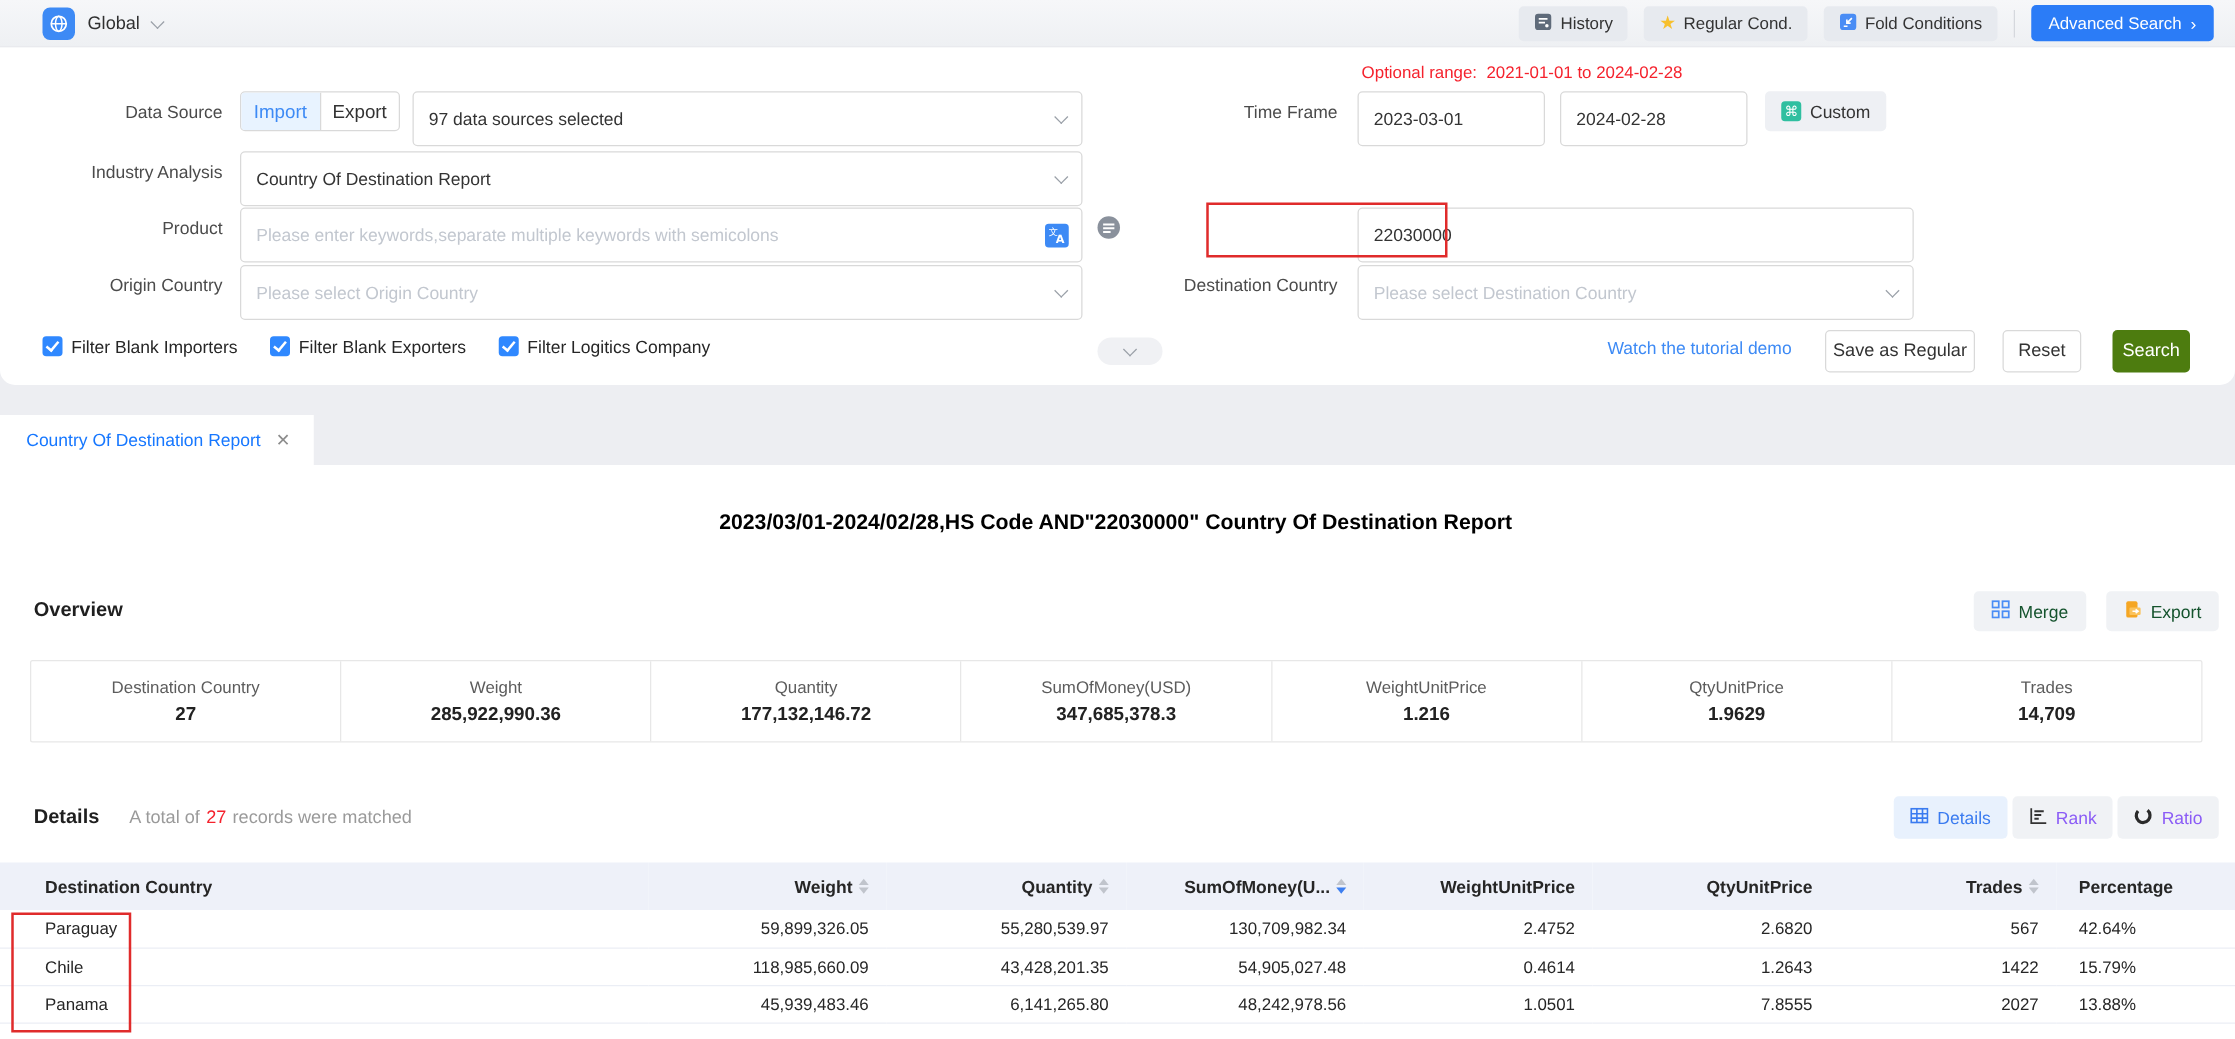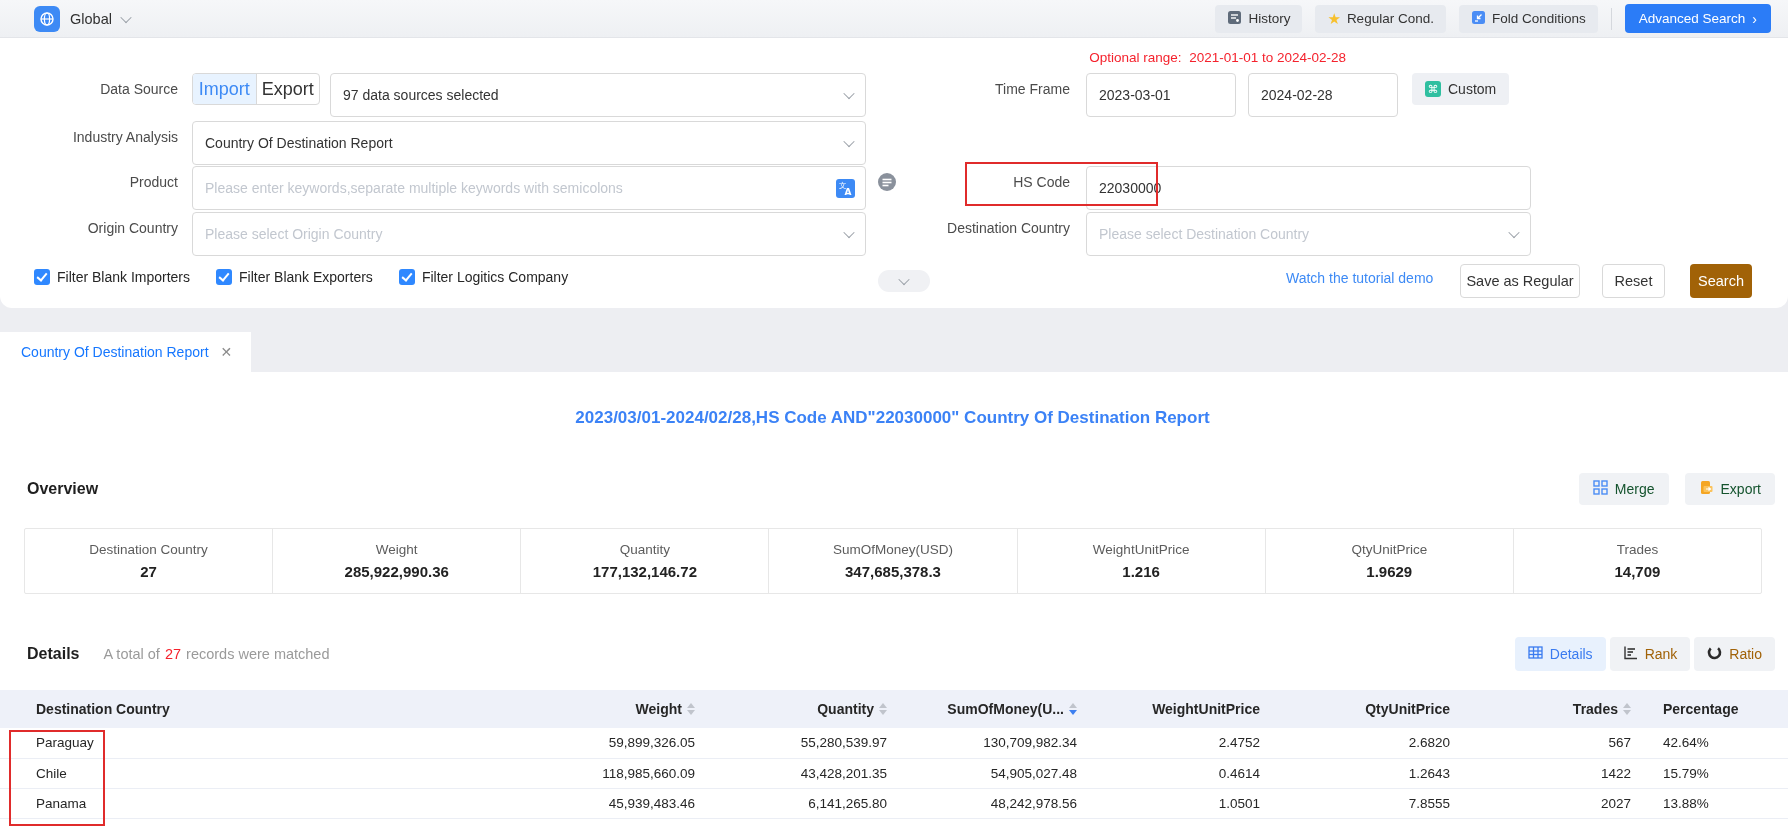--- a/index.html
+++ b/index.html
@@ -22,62 +22,62 @@
   .grayband { position:absolute; top:38px; left:0; right:0; height:334px; background:#edeef2; }
   .filter-panel { position:absolute; top:38px; left:0; right:0; height:270px; background:#fff; border-radius:0 0 12px 12px; }
   .optional-range { position:absolute; top:12px; right:442px; font-size:13.5px; color:#f5222d; white-space:nowrap; }
   .frow { position:absolute; left:0; right:0; height:34px; }
   .lbl { position:absolute; width:178px; left:0; top:0; height:32px; line-height:32px; text-align:right; font-size:14px; color:#4b4b4b; }
   .lbl-r { position:absolute; width:250px; left:820px; top:0; height:32px; line-height:32px; text-align:right; font-size:14px; color:#4b4b4b; }
   .field { position:absolute; top:0; height:44px; border:1px solid #d9d9d9; border-radius:4px; background:#fff; display:flex; align-items:center; padding:0 12px; font-size:14px; color:#333; }
   .field .ph { color:#c2c7cf; }
   .field .chev { position:absolute; right:12px; }
   .seg { position:absolute; left:192px; top:0; width:128px; height:32px; border:1px solid #d9d9d9; border-radius:4px; display:flex; overflow:hidden; background:#fff; }
-  .seg-item { flex:1; display:flex; align-items:center; justify-content:center; font-size:18px; color:#333; cursor:pointer;text-align:right; }
+  .seg-item { flex:1; display:flex; align-items:center; justify-content:center; font-size:15px; color:#333; cursor:pointer;text-align:right; }
   .seg-item.active { background:#e8f3ff; color:#3d8af5; }
   .seg-item + .seg-item { border-left:1px solid #d9d9d9; }
   input.raw { border:none; outline:none; flex:1; font-size:14px; color:#333; font-family:inherit; background:transparent; }
   input.raw::placeholder { color:#c2c7cf; }
   .cal-icon { width:13px; height:13px; border:1.4px solid #b9bec6; border-top-width:3.5px; border-radius:2px; display:inline-block; }
   .btn-custom { position:absolute; left:1412px; top:0; height:32px; padding:0 13px; border-radius:4px; background:#eef0f4; display:flex; align-items:center; gap:7px; font-size:14px; color:#333; cursor:pointer; }
   .custom-ic { width:16px; height:16px; border-radius:3px; background:#2fbfa0; color:#fff; font-size:11px; display:flex; align-items:center; justify-content:center; }
   .icon-translate { position:absolute; right:10px; width:19px; height:19px; border-radius:3px; background:#3d8af5; }
   .icon-circle-lines { position:absolute; left:876px; top:5px; width:22px; height:22px; }
   .cb-group { position:absolute; left:34px; top:5px; display:flex; gap:26px; align-items:center; }
   .cb-item { display:flex; align-items:center; gap:7px; cursor:pointer; }
   .cb-box { width:16px; height:16px; border-radius:3px; background:#2f88ff; position:relative; }
   .cb-box::after { content:""; position:absolute; left:5px; top:2px; width:4px; height:8px; border-right:2px solid #fff; border-bottom:2px solid #fff; transform:rotate(40deg); }
   .cb-label { font-size:14px; color:#262626; }
   .collapse-pill { position:absolute; left:878px; top:6px; width:52px; height:22px; border-radius:11px; background:#f0f1f4; display:flex; align-items:center; justify-content:center; cursor:pointer; }
   .link-blue { position:absolute; left:1286px; top:6px; font-size:14px; color:#3d8af5; cursor:pointer; }
   .btn-outline { position:absolute; top:0; height:34px; border:1px solid #d9d9d9; border-radius:4px; background:#fff; display:flex; align-items:center; justify-content:center; font-size:14.5px; color:#333; cursor:pointer; }
-  .btn-search { position:absolute; left:1690px; top:0; width:62px; height:34px; border-radius:4px; background:#a16207; color:#fff; font-size:14.5px; display:flex; align-items:center; justify-content:center; cursor:pointer; }
+  .btn-search { position:absolute; left:1690px; top:0; width:62px; height:34px; border-radius:4px; background:#4d7c0f; color:#fff; font-size:14.5px; display:flex; align-items:center; justify-content:center; cursor:pointer; }
 
   
   .tab { position:absolute; top:332px; left:0; width:251px; height:40px; background:#fff; display:flex; align-items:center; padding:0 14px 0 21px; gap:12px; }
   .tab-label { font-size:14px; color:#1677ff; cursor:pointer; }
   .tab-close { color:#8c8c8c; font-size:14px; cursor:pointer; }
 
   
   .content { position:absolute; top:372px; left:0; right:0; bottom:0; background:#fff; }
-  .report-title { position:absolute; top:36px; left:0; right:3px; text-align:center; font-size:17px; font-weight:bold; color:#3b82f6; }
+  .report-title { position:absolute; top:36px; left:0; right:3px; text-align:center; font-size:17px; font-weight:bold; color:#000000; }
   .overview-row { position:absolute; top:100px; left:27px; right:13px; height:34px; display:flex; align-items:center; justify-content:space-between; }
   .sect-heading { font-size:16px; font-weight:bold; color:#1f1f1f; }
   .ov-buttons { display:flex; gap:16px; }
   .btn-soft { height:32px; padding:0 14px; border-radius:4px; background:#f0f2f5; display:flex; align-items:center; gap:7px; font-size:14px; color:#14532d; cursor:pointer; }
   .stat-strip { position:absolute; top:156px; left:24px; right:26px; height:66px; border:1px solid #e7e7e7; border-radius:2px; background:#fff; display:flex; }
   .stat-cell { flex:1; display:flex; flex-direction:column; align-items:center; justify-content:center; gap:6px; }
   .stat-cell + .stat-cell { border-left:1px solid #e7e7e7; }
   .stat-label { font-size:13.5px; color:#5c5c5c; }
   .stat-value { font-size:15px; font-weight:bold; color:#222; }
   .details-row { position:absolute; top:265px; left:27px; right:13px; height:34px; display:flex; align-items:center; }
   .match-text { margin-left:24px; font-size:14.5px; color:#9a9a9a; }
   .match-count { color:#f5222d; padding:0 5px; }
   .view-buttons { margin-left:auto; display:flex; gap:4px; }
-  .view-btn { height:34px; padding:0 13px; border-radius:4px; background:#f0f2f5; display:flex; align-items:center; gap:7px; font-size:14px; color:#a16207; cursor:pointer; }
+  .view-btn { height:34px; padding:0 13px; border-radius:4px; background:#f0f2f5; display:flex; align-items:center; gap:7px; font-size:14px; color:#8b5cf6; cursor:pointer; }
   .view-btn.active { background:#e8f1fd; color:#3a7bf0; }
 
   
   .dtable { position:absolute; top:318px; left:0; right:0; border-collapse:collapse; table-layout:fixed; width:100%; }
   .dtable th { height:38px; background:#eef1f9; font-size:14px; font-weight:bold; color:#262626; }
   .dtable td { height:30px; font-size:13.5px; color:#262626; border-bottom:1px solid #ebeef5; }
   .thwrap { display:flex; align-items:center; gap:5px; padding:0 14px; }
   .thwrap.left { justify-content:flex-start; padding-left:36px; }
   .thwrap.right { justify-content:flex-end; }
   .thwrap.pleft { justify-content:flex-start; padding-left:18px; }
@@ -193,21 +193,20 @@
         </span>
       </div>
       <span class="icon-circle-lines">
         <svg width="22" height="22" viewBox="0 0 22 22">
             <circle cx="11" cy="11" r="9" fill="#8a919c"></circle>
             <line x1="6.5" y1="8.5" x2="15.5" y2="8.5" stroke="#fff" stroke-width="1.6"></line>
             <line x1="6.5" y1="11.5" x2="15.5" y2="11.5" stroke="#fff" stroke-width="1.6"></line>
             <line x1="6.5" y1="14.5" x2="12.5" y2="14.5" stroke="#fff" stroke-width="1.6"></line>
           </svg>
       </span>
-      <span class="lbl-r">HS Code</span>
       <div class="field" style="left:1086px;width:445px;">
         <input class="raw" value="22030000" style="">
       </div>
     </div>
 
     <div class="frow" style="top:174px;">
       <span class="lbl">Origin Country</span>
       <div class="field" style="left:192px;width:674px;">
         <span class="ph">Please select Origin Country</span>
         <span class="chev"></span>

